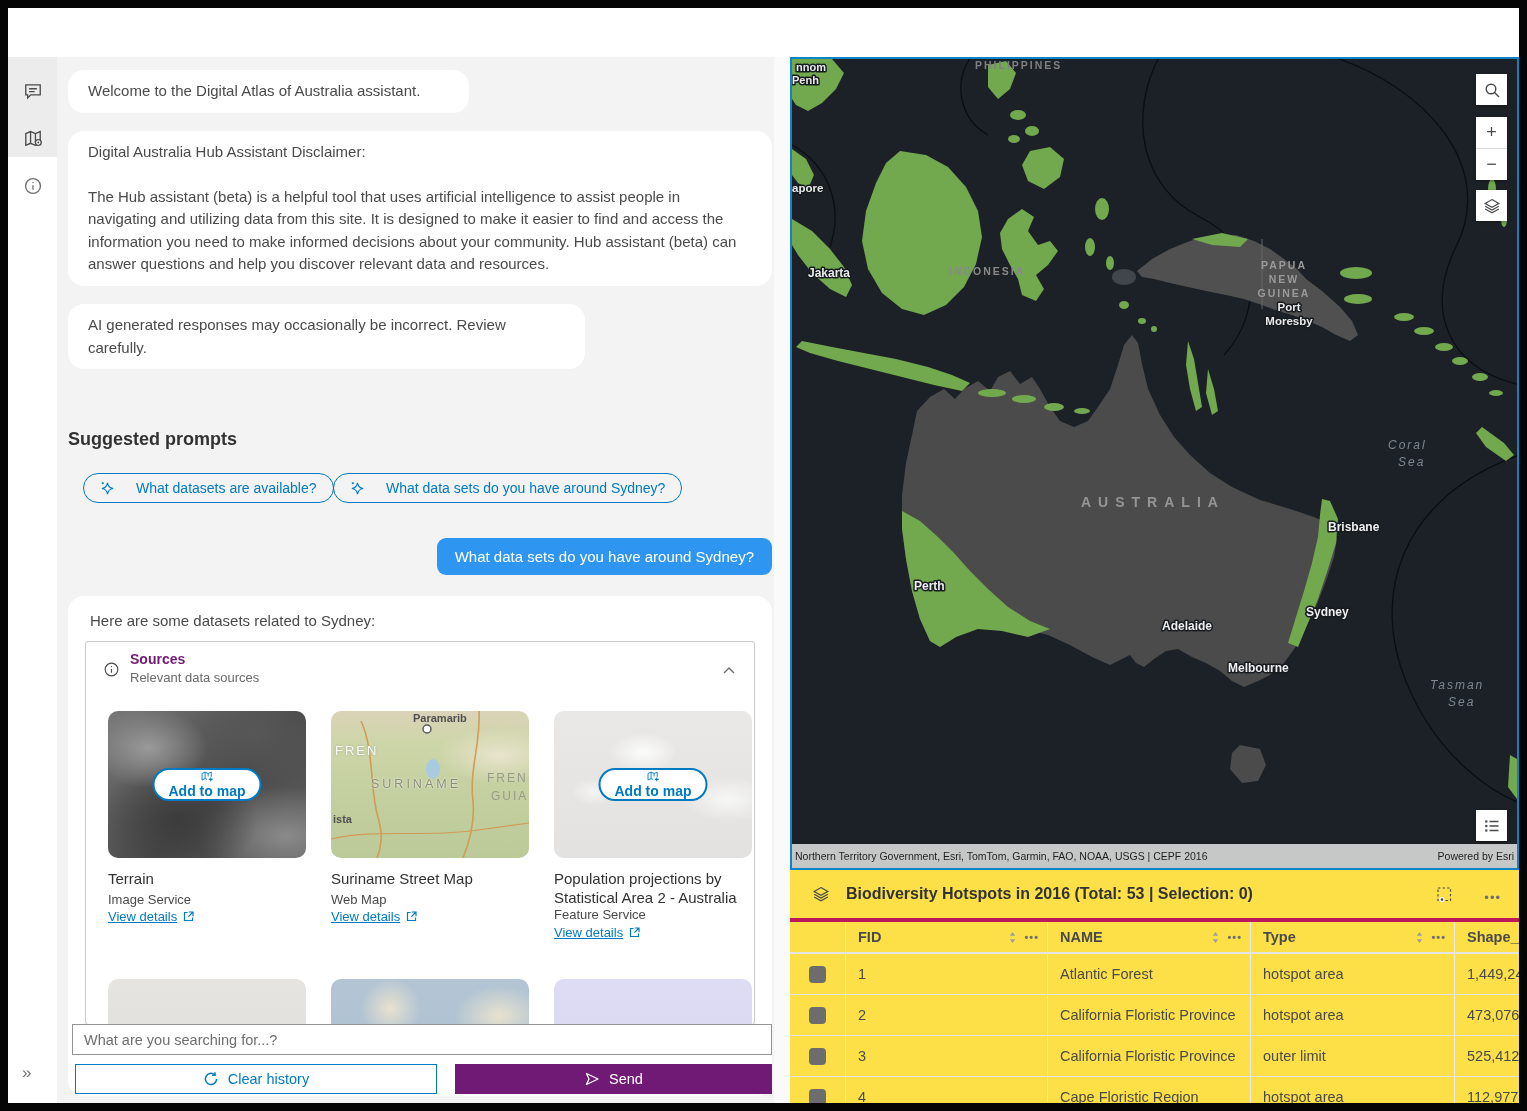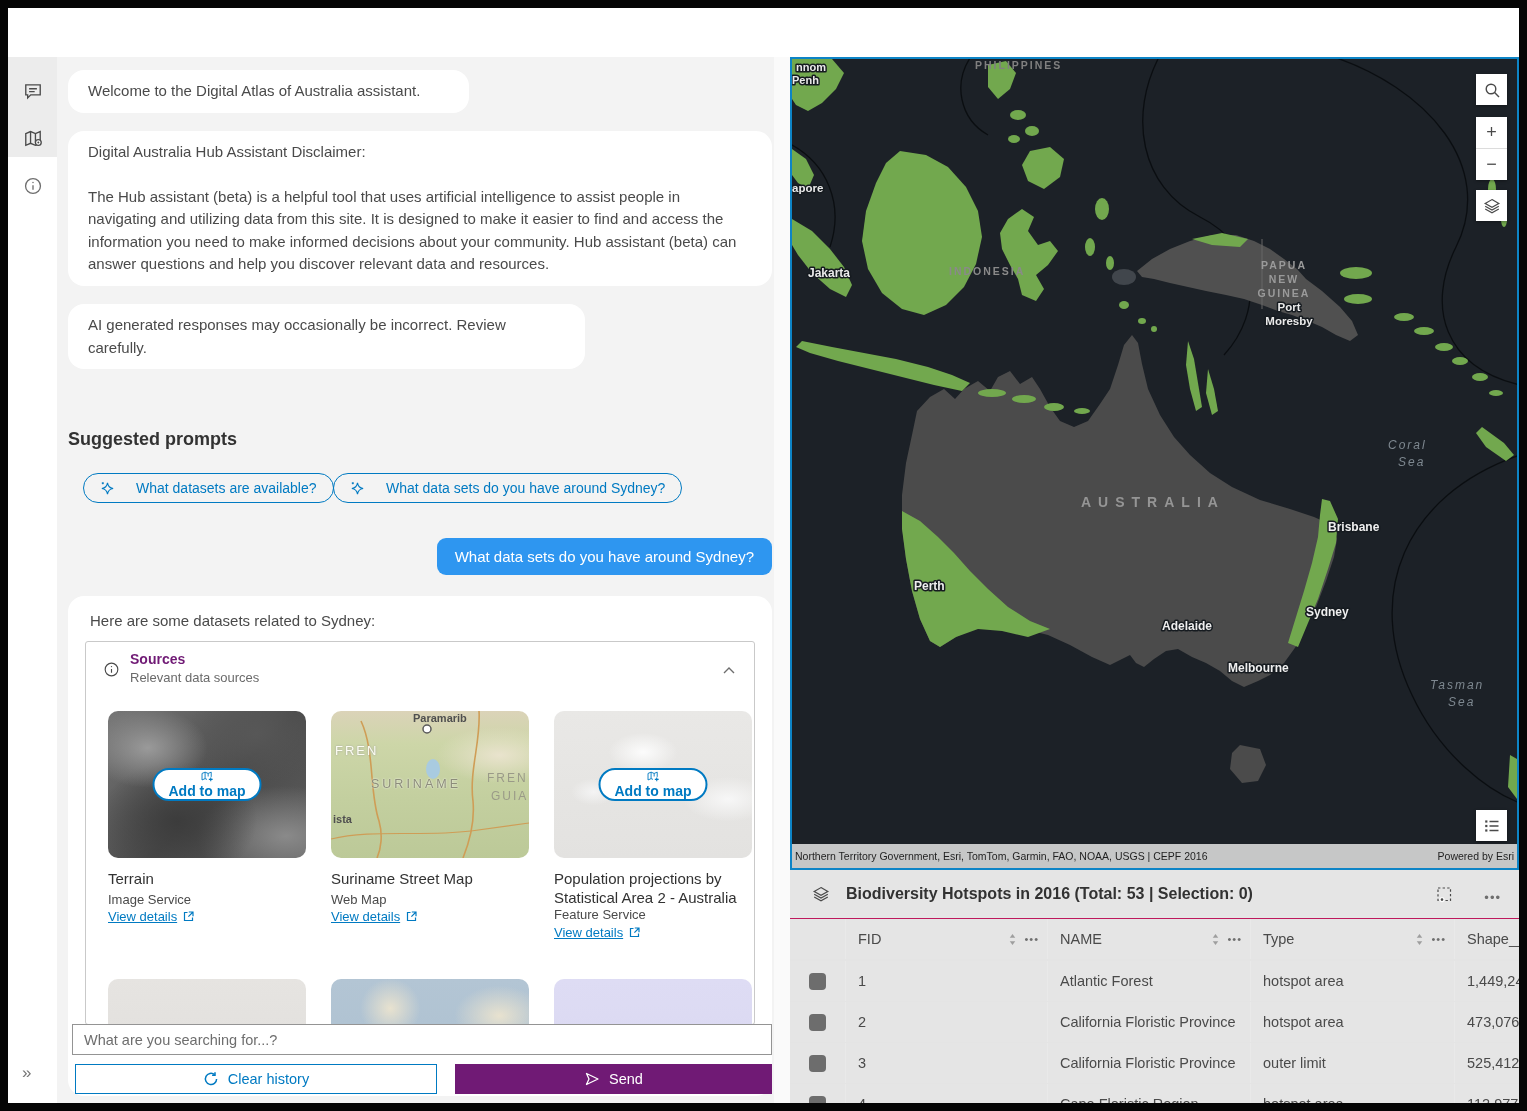--- a/index.html
+++ b/index.html
@@ -42,25 +42,25 @@
 
   
   .mapw { position:absolute; left:782px; top:49px; width:729px; height:813px; border:2px solid #0d84c6; background:#1c2127; z-index:25; }
   .map-attr { position:absolute; left:0; bottom:0; width:100%; height:16px; background:rgba(222,222,222,.88); font-size:10.5px; color:#1f1f1f; display:flex; align-items:center; justify-content:space-between; padding:12px 3px; z-index:5; }
   .sq-btn { position:absolute; width:31px; height:31px; background:#fff; box-shadow:0 1px 3px rgba(0,0,0,.35); display:flex; align-items:center; justify-content:center; color:#4a4a4a; z-index:6; cursor:pointer; }
   .zoomgrp { position:absolute; right:10px; top:58px; width:31px; background:#fff; box-shadow:0 1px 3px rgba(0,0,0,.35); z-index:6; }
   .zoomgrp .half { width:31px; height:31px; display:flex; align-items:center; justify-content:center; font-size:18px; color:#4a4a4a; cursor:pointer; }
   .zoomgrp .div { height:1px; background:#dcdcdc; }
 
   
-  .tbl { position:absolute; left:782px; top:862px; width:729px; height:233px; background:#e5e5e5; z-index:24; overflow:hidden; }
+  .tbl { position:absolute; left:782px; top:862px; width:729px; height:233px; background:#fde047; z-index:24; overflow:hidden; }
   .tbl-titlebar { position:relative; height:48px; display:flex; align-items:center; }
   .tbl-title { font-size:16px; font-weight:bold; color:#323232; margin-left:56px; }
   .trow { display:flex; height:41px; border-top:1px solid #e4e4e4; }
-  .thead { height:42px; border-top:1px solid #be185d; border-bottom:1px solid #e4e4e4; display:flex; }
+  .thead { height:35px; border-top:4px solid #be185d; border-bottom:1px solid #e4e4e4; display:flex;font-weight:bold; }
   .cell { overflow:hidden; white-space:nowrap; display:flex; align-items:center; font-size:14.5px; color:#4a4a4a; padding-left:12px; border-left:1px solid #e9e9e9; }
   .cell:first-child { border-left:none; }
   .c0 { width:55px; justify-content:center; padding-left:0; }
   .c1 { width:202px; } .c2 { width:203px; } .c3 { width:204px; } .c4 { flex:1; }
   .hcell { justify-content:space-between; padding-right:8px; }
   .hleft { display:flex; align-items:center; }
   .hicons { display:flex; align-items:center; gap:6px; color:#8f8f8f; flex:0 0 auto; }
   .rowchk { width:17px; height:17px; background:#6d6d6d; border-radius:4px; cursor:pointer; }
   .dots { font-size:11px; letter-spacing:1px; color:#6e6e6e; }
 

